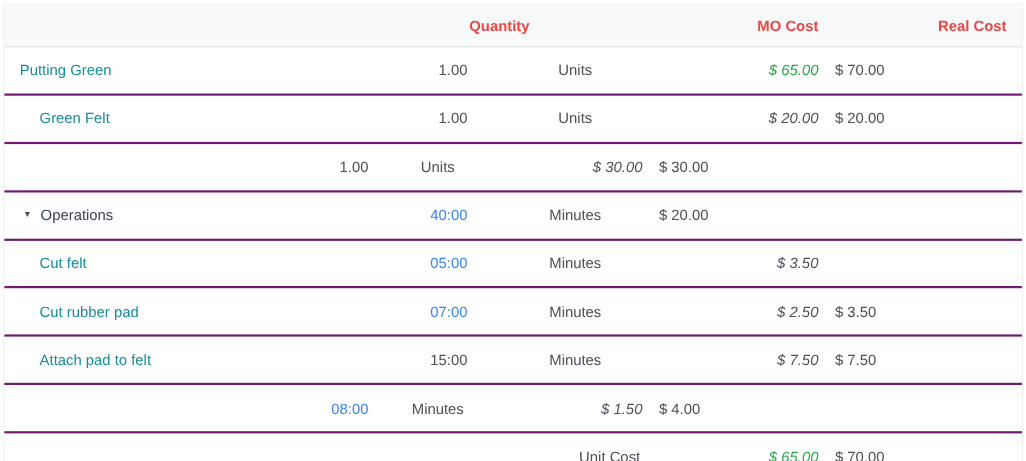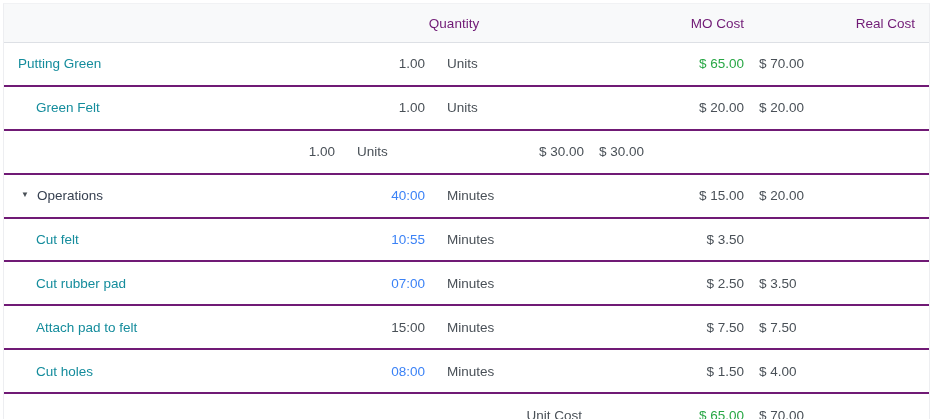--- a/index.html
+++ b/index.html
@@ -16,30 +16,30 @@
     background:#fff;
   }
   .grid{
     display:grid;
     grid-template-columns:1fr 90px 160px 160px 170px;
     align-items:center;
   }
   .thead{
     height:38px;background:#f8f9fa;
     border-bottom:1px solid #dde0e5;
-    font-weight:normal;color:#701a75;
+    font-weight:bold;color:#ef4444;
   }
   .row{height:41.9px;border-bottom:2px solid #701a75;}
   .frow{height:41.9px;border-bottom:none;}
   .c-name{padding-left:14px;display:flex;align-items:center;}
   .row.indent .c-name{padding-left:32px;}
   .row.has-caret .c-name{padding-left:17px;}
   .c-qty{text-align:right;padding-right:14px;white-space:nowrap;}
-  .c-uom{padding-left:8px;white-space:nowrap;}
-  .c-mo{text-align:right;padding-right:15px;white-space:nowrap;}
+  .c-uom{padding-left:8px;white-space:nowrap;text-align:center;}
+  .c-mo{text-align:right;padding-right:15px;white-space:nowrap;font-style:italic;}
   .c-real{text-align:left;padding-right:14px;white-space:nowrap;}
   .h-qty{grid-column:2/4;text-align:center;padding-right:40px;}
   .h-mo{text-align:right;padding-right:15px;}
   .h-real{text-align:right;padding-right:14px;}
   .link{color:#148c9c;cursor:pointer;}
   .bold{font-weight:normal;color:#374151;}
   .red{color:#3b82f6;}
   .green{color:#28a745;}
   .caret{
     display:none;font-size:8px;color:#495057;margin-right:8px;
@@ -87,29 +87,28 @@
     <div class="c-mo">$ 30.00</div>
     <div class="c-real">$ 30.00</div>
   </div>
       <div class="grid row has-caret">
     <div class="c-name">
       <span class="caret">▼</span>
       <span class="name-text bold">Operations</span>
     </div>
     <div class="c-qty red">40:00</div>
     <div class="c-uom">Minutes</div>
-    <div class="c-mo">$ 15.00</div>
     <div class="c-real">$ 20.00</div>
   </div>
       <div class="grid row indent">
     <div class="c-name">
 
       <span class="name-text link">Cut felt</span>
     </div>
-    <div class="c-qty red">10:55</div>
+    <div class="c-qty red">05:00</div>
     <div class="c-uom">Minutes</div>
     <div class="c-mo">$ 3.50</div>
   </div>
       <div class="grid row indent">
     <div class="c-name">
 
       <span class="name-text link">Cut rubber pad</span>
     </div>
     <div class="c-qty red">07:00</div>
     <div class="c-uom">Minutes</div>
@@ -120,24 +119,20 @@
     <div class="c-name">
 
       <span class="name-text link">Attach pad to felt</span>
     </div>
     <div class="c-qty">15:00</div>
     <div class="c-uom">Minutes</div>
     <div class="c-mo">$ 7.50</div>
     <div class="c-real">$ 7.50</div>
   </div>
       <div class="grid row indent">
-    <div class="c-name">
-
-      <span class="name-text link">Cut holes</span>
-    </div>
     <div class="c-qty red">08:00</div>
     <div class="c-uom">Minutes</div>
     <div class="c-mo">$ 1.50</div>
     <div class="c-real">$ 4.00</div>
   </div>
     </div>
 
   <div class="grid frow">
     <div class="c-name"></div>
     <div class="c-qty"></div>

